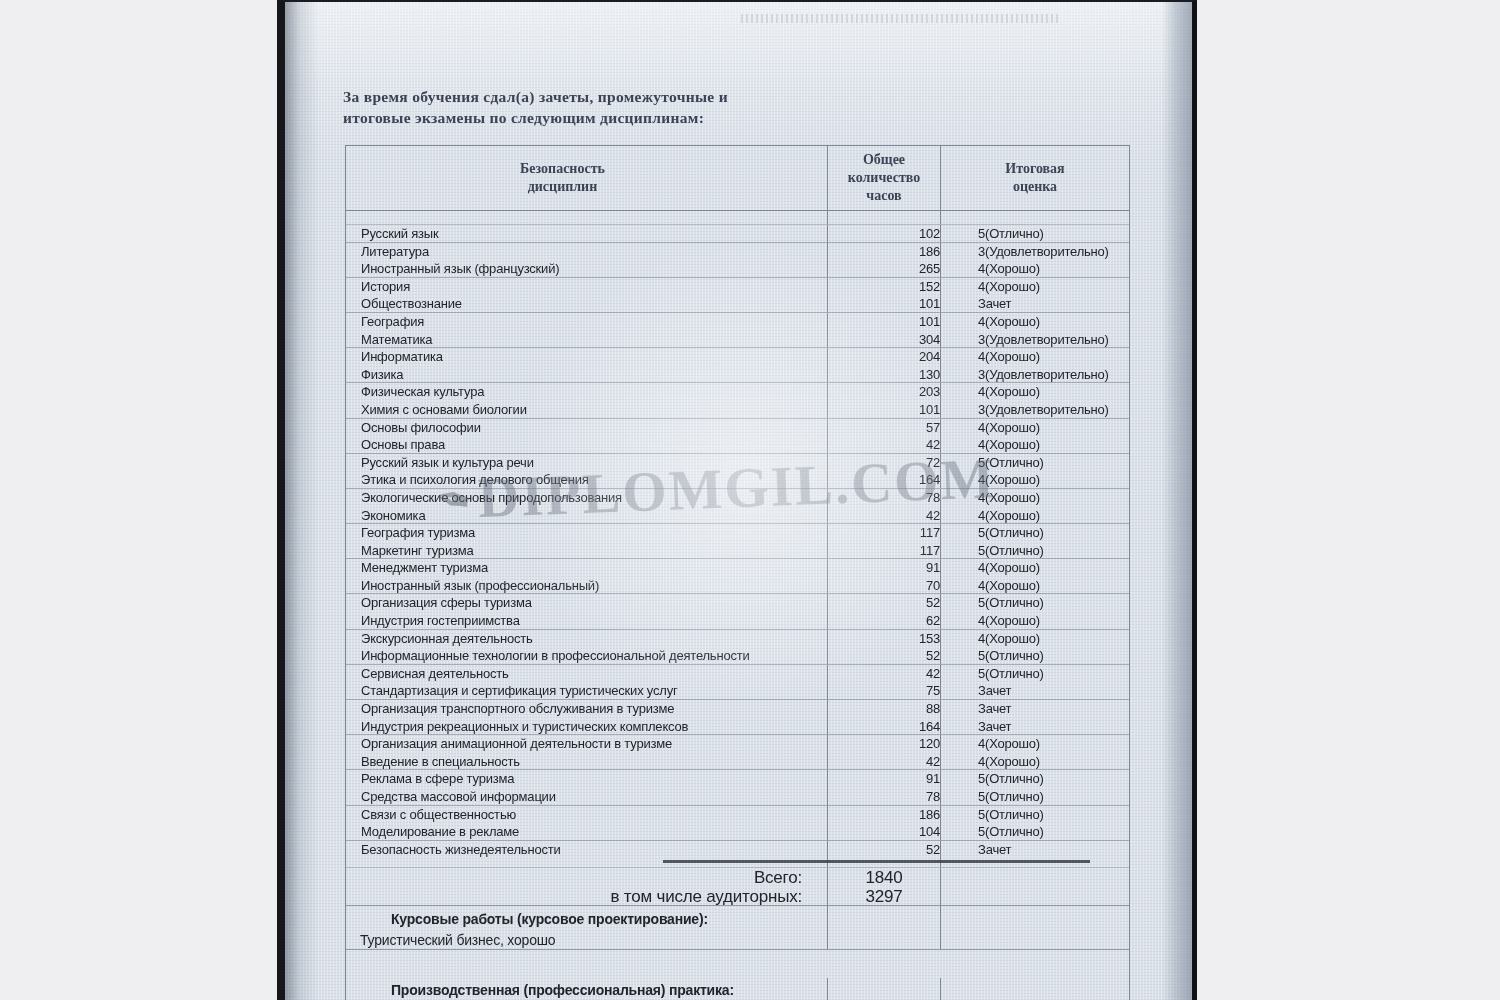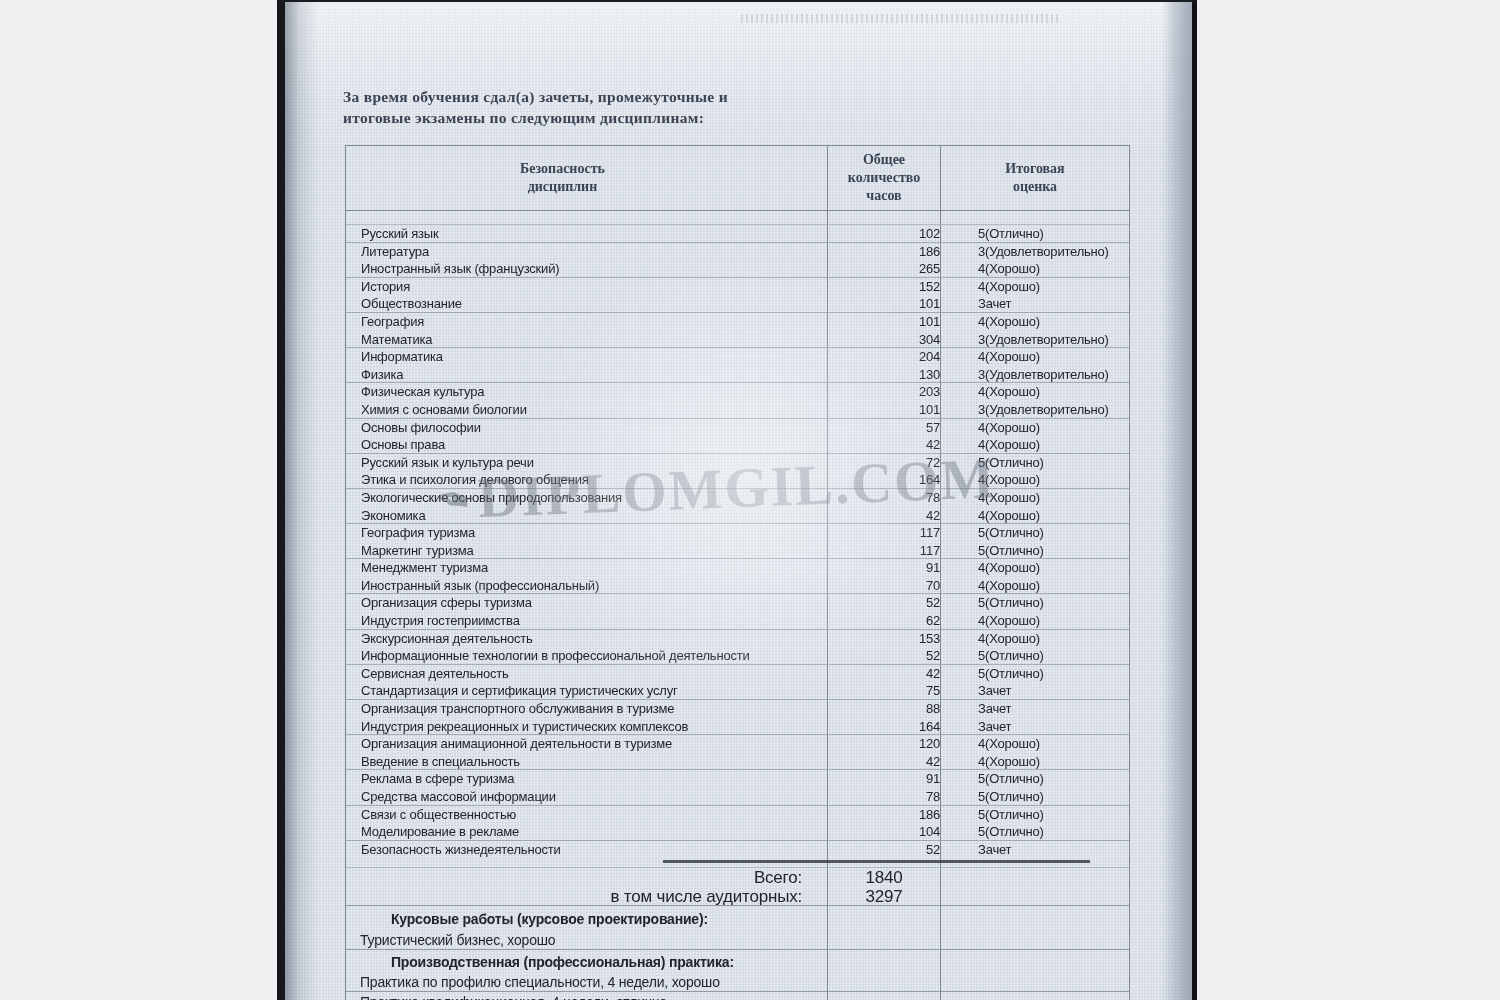--- a/index.html
+++ b/index.html
@@ -84,21 +84,21 @@
   .totals-cell{
     height:19px; line-height:19px; font-size:17px; color:var(--text); letter-spacing:-0.2px;
   }
   .totals-cell.c1{ text-align:right; padding-right:25px; }
   .totals-cell.c2{ text-align:center; }
   .row-line{ border-bottom:1px solid rgba(98,108,120,0.62); }
 
   .sect-cell{ font-size:14px; color:var(--text); letter-spacing:-0.2px; white-space:nowrap; overflow:hidden; }
   .sect-head{ height:24px; line-height:26px; font-weight:bold; padding-left:45px; }
   .sect-entry{ height:20px; line-height:20px; padding-left:14px; }
-  .h22{ height:22px; line-height:24px; }
+  .h22{ height:22px; line-height:24px;margin-top:28px; }
 
   .total-divider{
     position:absolute; left:378px; top:858px; width:427px; height:2.5px;
     background:#3a3f46; opacity:.85;
   }
 
   
   .watermark{
     position:absolute; left:150px; top:452px; width:660px;
     display:flex; align-items:center; gap:6px;

